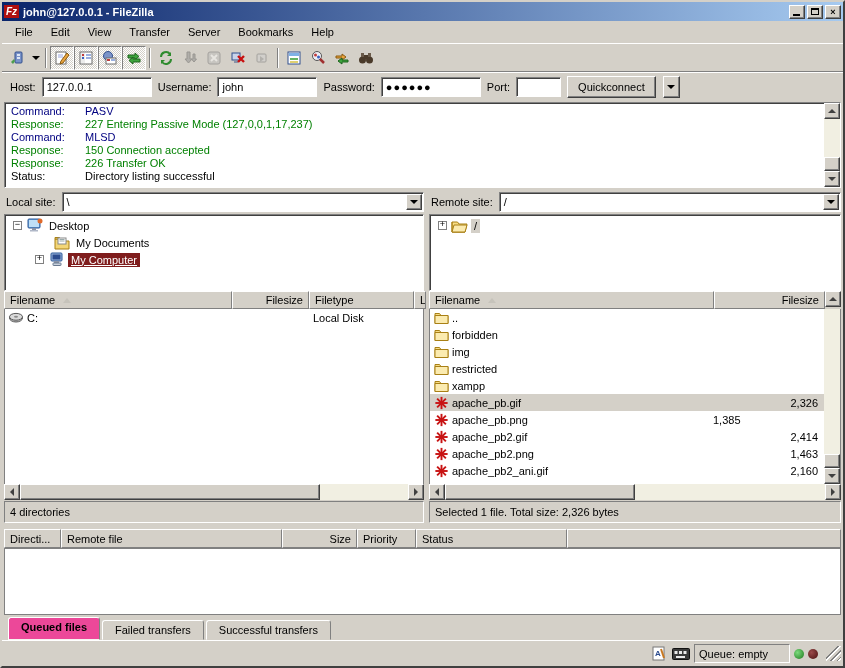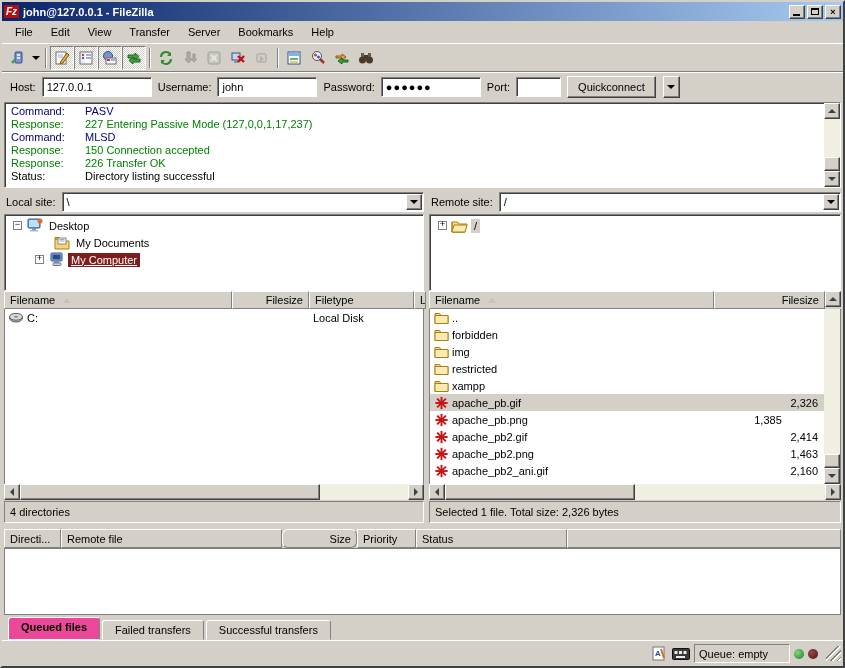--- a/index.html
+++ b/index.html
@@ -535,21 +535,21 @@
                   <svg width="15" height="14" viewBox="0 0 16 16">
                     <g stroke="#C81414" stroke-width="2.2">
                       <line x1="8" y1="1" x2="8" y2="15"></line>
                       <line x1="1" y1="8" x2="15" y2="8"></line>
                       <line x1="3" y1="3" x2="13" y2="13"></line>
                       <line x1="13" y1="3" x2="3" y2="13"></line>
                     </g>
                   </svg>
                 </span>
                 <span class="fname cell" style="width:263px;">apache_pb.png</span>
-                <span class="cell" style="flex:1;text-align:center;padding-right:1px;">1,385</span>
+                <span class="cell" style="flex:1;text-align:left;padding-right:1px;">1,385</span>
               </div>
             <div class="lrow">
                 <span class="fico">
                   <svg width="15" height="14" viewBox="0 0 16 16">
                     <g stroke="#C81414" stroke-width="2.2">
                       <line x1="8" y1="1" x2="8" y2="15"></line>
                       <line x1="1" y1="8" x2="15" y2="8"></line>
                       <line x1="3" y1="3" x2="13" y2="13"></line>
                       <line x1="13" y1="3" x2="3" y2="13"></line>
                     </g>
@@ -614,21 +614,21 @@
   </div>
 
   <div class="queue-gap"></div>
   <div class="queuehead">
     <div class="hcell" style="width:57px;">
         <span>Directi...</span>
       </div>
     <div class="hcell" style="width:221px;">
         <span>Remote file</span>
       </div>
-    <div class="hcell right" style="width:75px;border-radius:6px;">
+    <div class="hcell right" style="width:75px;">
         <span>Size</span>
       </div>
     <div class="hcell" style="width:59px;">
         <span>Priority</span>
       </div>
     <div class="hcell" style="width:151px;">
         <span>Status</span>
       </div>
     <div class="hcell" style="flex:1;"></div>
   </div>

